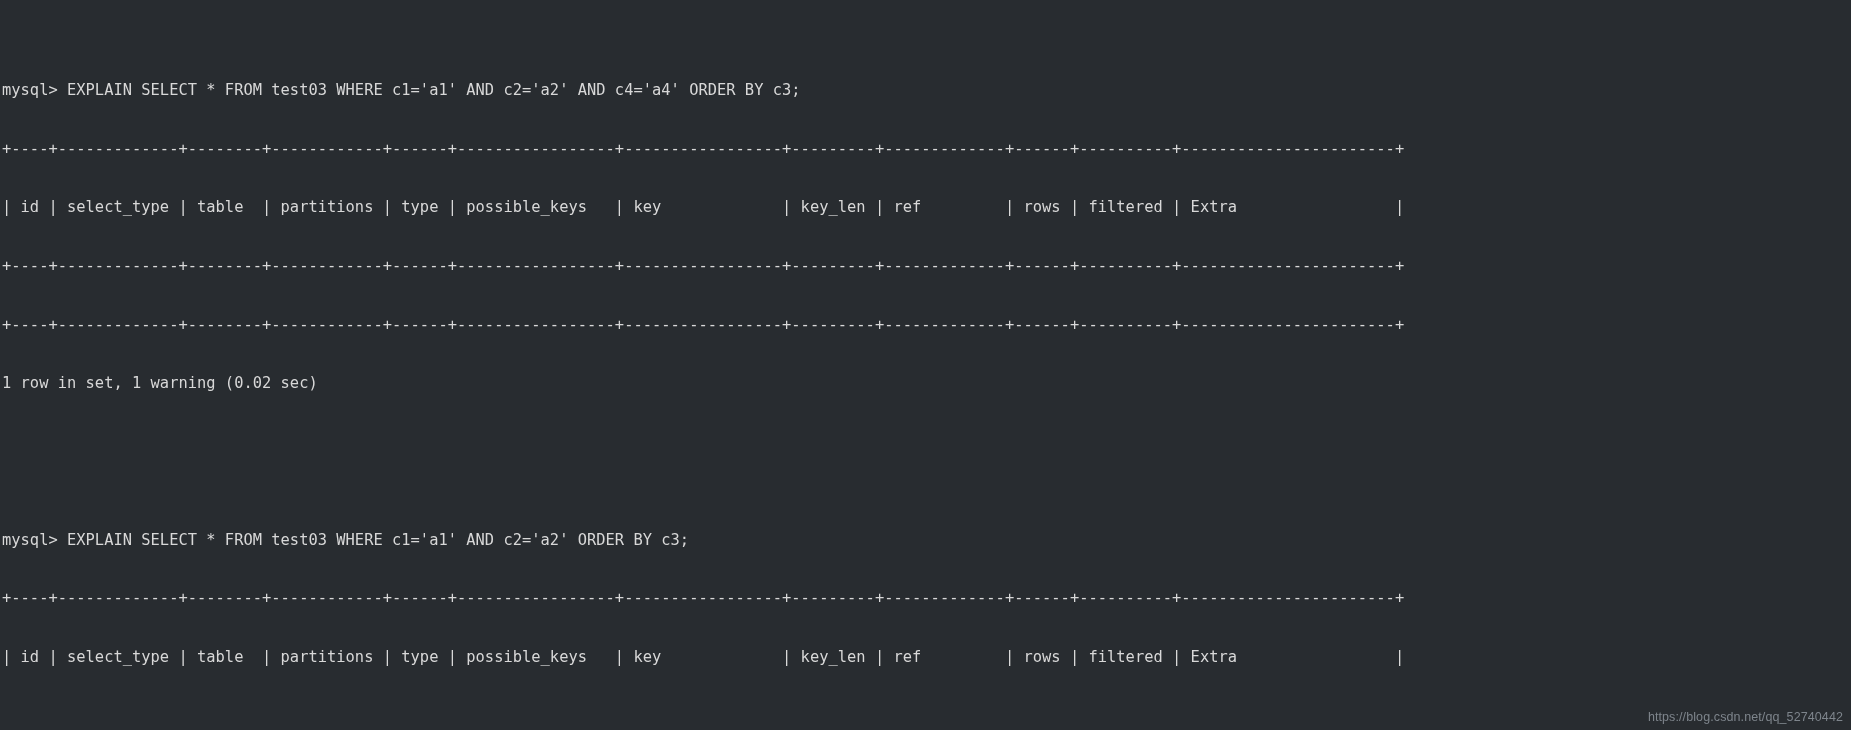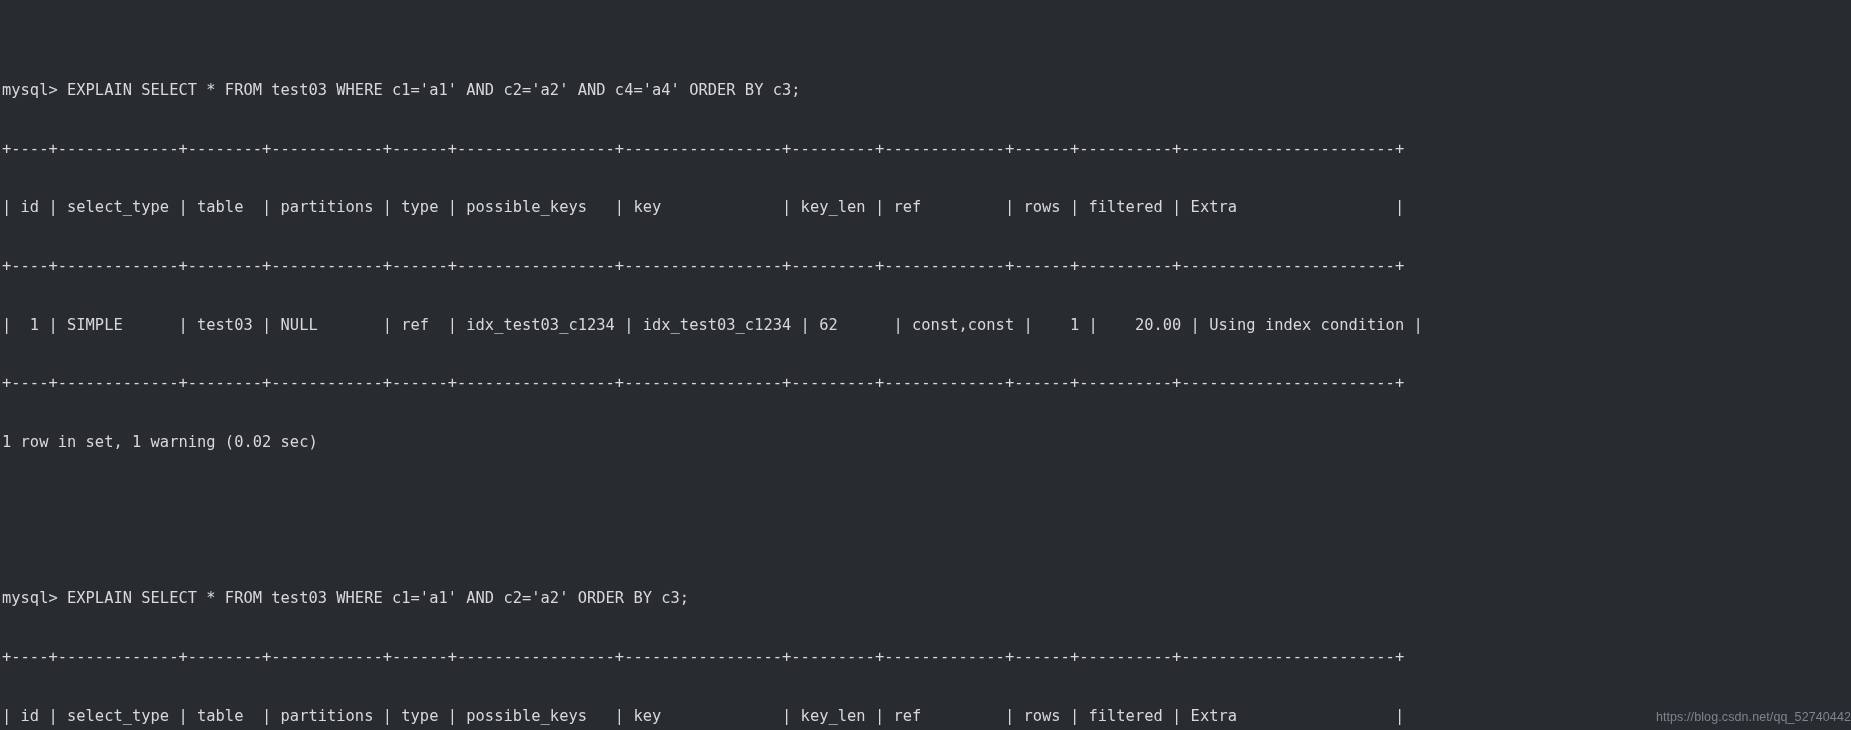--- a/index.html
+++ b/index.html
@@ -33,40 +33,39 @@
   }
   .tline {
     white-space: pre;
     display: block;
     height: 19.55px;
     font-family: "DejaVu Sans Mono", "Liberation Mono", monospace;
   }
   .blank { height: 19.55px; display: block; }
   #watermark {
     position: absolute;
-    right: 0;
+    right: 8px;
     bottom: 6px;
     color: #7e858c;
     font-family: "Liberation Sans", sans-serif;
     font-size: 12.5px;
     letter-spacing: 0.1px;
     white-space: pre;
   }
 </style>
 </head>
 <body style="background: rgb(40, 44, 48);">
 
 <div id="terminal" style="background: rgb(40, 44, 48); color: rgb(216, 216, 216);">
 
   
   <span class="tline">mysql&gt; EXPLAIN SELECT * FROM test03 WHERE c1='a1' AND c2='a2' AND c4='a4' ORDER BY c3;</span>
   <span class="tline">+----+-------------+--------+------------+------+-----------------+-----------------+---------+-------------+------+----------+-----------------------+</span>
   <span class="tline">| id | select_type | table  | partitions | type | possible_keys   | key             | key_len | ref         | rows | filtered | Extra                 |</span>
   <span class="tline">+----+-------------+--------+------------+------+-----------------+-----------------+---------+-------------+------+----------+-----------------------+</span>
-  <span class="tline">|  1 | SIMPLE      | test03 | NULL       | ref  | idx_test03_c1234 | idx_test03_c1234 | 62      | const,const |    1 |    20.00 | Using index condition |</span>
   <span class="tline">+----+-------------+--------+------------+------+-----------------+-----------------+---------+-------------+------+----------+-----------------------+</span>
   <span class="tline">1 row in set, 1 warning (0.02 sec)</span>
   <span class="blank"></span>
 
   
   <span class="tline">mysql&gt; EXPLAIN SELECT * FROM test03 WHERE c1='a1' AND c2='a2' ORDER BY c3;</span>
   <span class="tline">+----+-------------+--------+------------+------+-----------------+-----------------+---------+-------------+------+----------+-----------------------+</span>
   <span class="tline">| id | select_type | table  | partitions | type | possible_keys   | key             | key_len | ref         | rows | filtered | Extra                 |</span>
   
   

